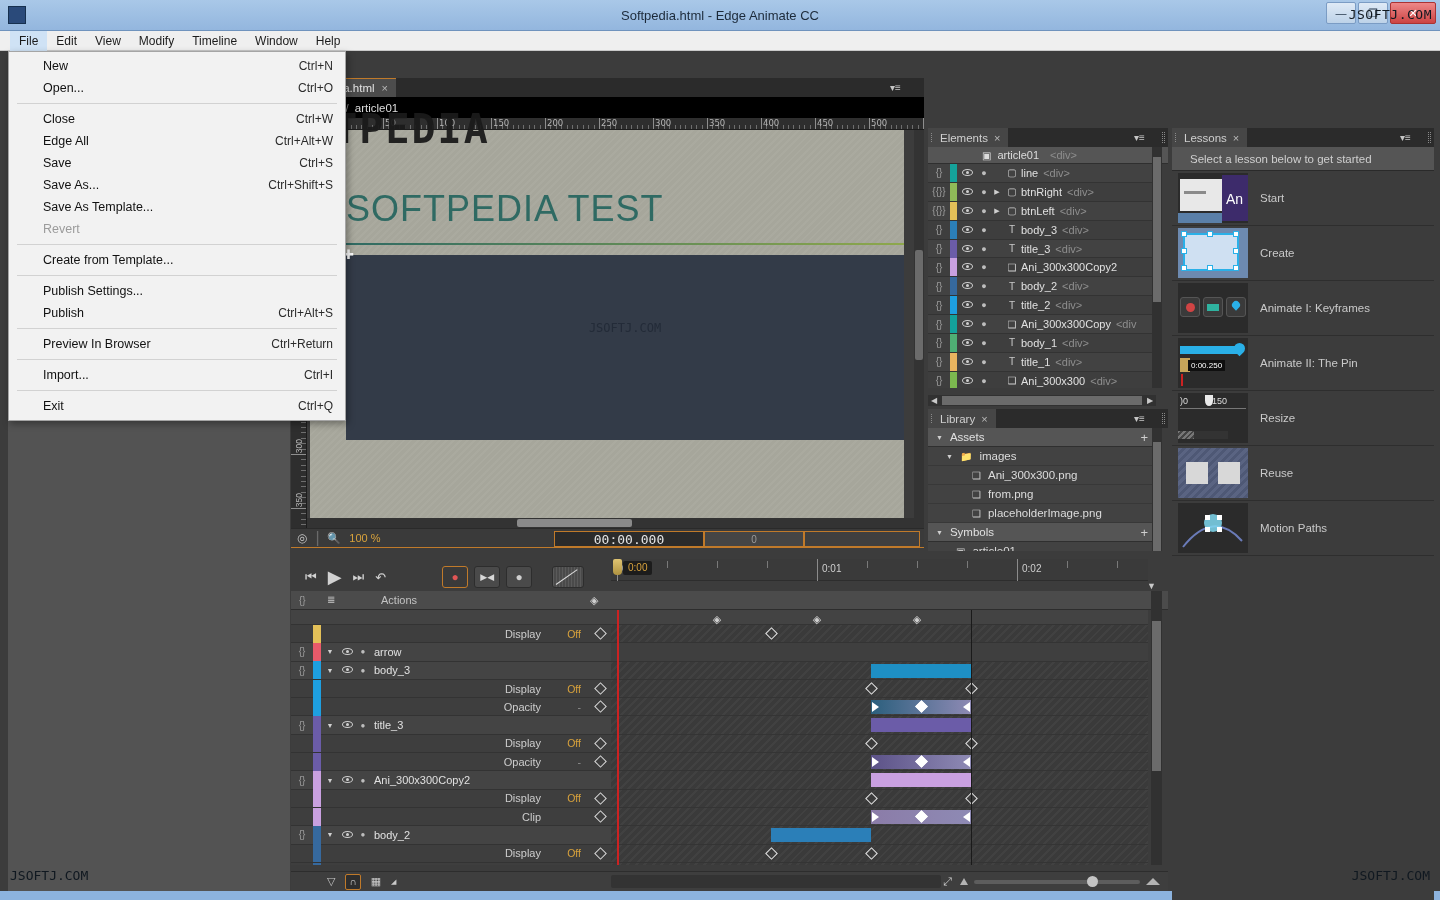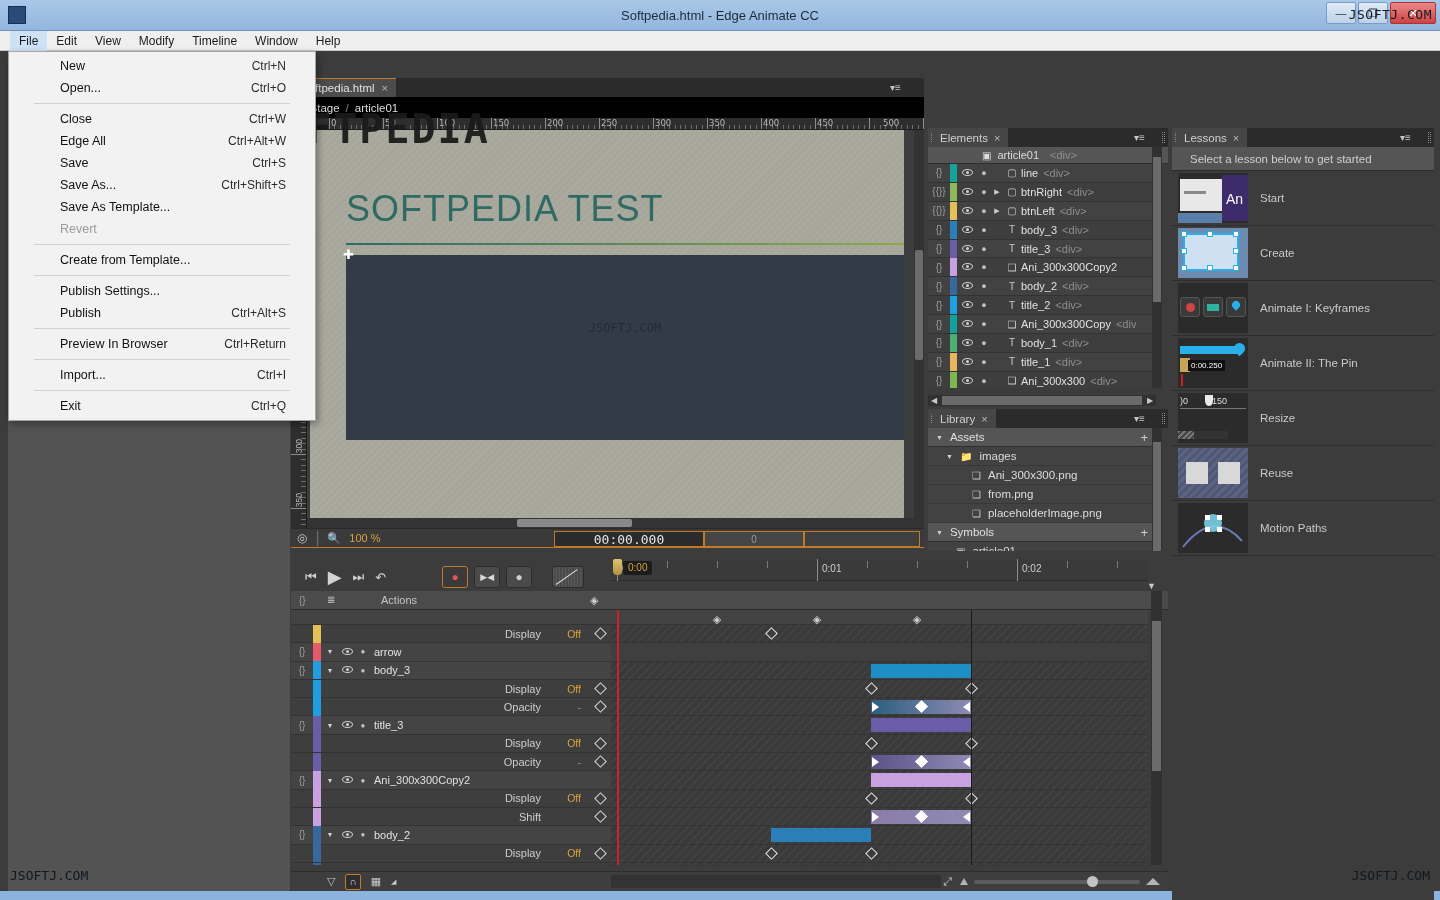--- a/index.html
+++ b/index.html
@@ -46,24 +46,24 @@
     background: #efefef; border-bottom: 1px solid #c9c9c9;
     display: flex; align-items: center; padding-left: 10px;
   }
   .menu-item {
     font-size: 12px; color: #1b1b1b; padding: 2px 9px; line-height: 16px;
   }
   .menu-item.active { background: #cfe2f5; }
 
   
   .dropdown {
-    position: absolute; left: 8px; top: 51px; width: 308px;
+    position: absolute; left: 8px; top: 51px; width: 338px;
     background: #f2f2f2; border: 1px solid #a5a5a5;
     box-shadow: 2px 3px 7px rgba(0,0,0,.35);
-    padding: 3px 17px; z-index: 40;
+    padding: 3px 0; z-index: 40;
   }
   .dd-row {
     display: flex; align-items: center; height: 22px;
     padding: 0 12px 0 34px; font-size: 12.5px; color: #111;
     position: relative;
   }
   .dd-row .lbl { flex: 1; }
   .dd-row .key { color: #2b2b2b; font-size: 12px; }
   .dd-row.disabled .lbl { color: #9b9b9b; }
   .dd-row .submenu-arrow {
@@ -647,21 +647,21 @@
           <div class="ruler-lbl" style="left: 24px;">0</div>
           <div class="ruler-lbl" style="left: 78px;">50</div>
           <div class="ruler-lbl" style="left: 132px;">100</div>
           <div class="ruler-lbl" style="left: 186px;">150</div>
           <div class="ruler-lbl" style="left: 240px;">200</div>
           <div class="ruler-lbl" style="left: 294px;">250</div>
           <div class="ruler-lbl" style="left: 348px;">300</div>
           <div class="ruler-lbl" style="left: 402px;">350</div>
           <div class="ruler-lbl" style="left: 456px;">400</div>
           <div class="ruler-lbl" style="left: 510px;">450</div>
-          <div class="ruler-lbl" style="left: 564px; margin-left: 12px;">500</div>
+          <div class="ruler-lbl" style="left: 564px;">500</div>
         </div>
       <div class="ruler-v" id="ruler-v">
           <div class="rv-tick maj" style="top: 0px;"></div>
           <div class="rv-tick" style="top: 5.4px;"></div>
           <div class="rv-tick" style="top: 10.8px;"></div>
           <div class="rv-tick" style="top: 16.2px;"></div>
           <div class="rv-tick" style="top: 21.6px;"></div>
           <div class="rv-tick" style="top: 27px;"></div>
           <div class="rv-tick" style="top: 32.4px;"></div>
           <div class="rv-tick" style="top: 37.8px;"></div>
@@ -1188,21 +1188,21 @@
           <div class="tl-lrow prop">
             <span class="tl-br"></span>
             <span class="tl-sw" style="background: rgb(201, 160, 224);"></span>
             <span class="tl-pname">Display</span>
             <span class="tl-pval">Off</span>
             <span class="tl-pkey"></span>
           </div>
           <div class="tl-lrow prop">
             <span class="tl-br"></span>
             <span class="tl-sw" style="background: rgb(201, 160, 224);"></span>
-            <span class="tl-pname">Shift</span>
+            <span class="tl-pname">Clip</span>
             <span class="tl-pval"></span>
             <span class="tl-pkey"></span>
           </div>
           <div class="tl-lrow">
             <span class="tl-br">{}</span>
             <span class="tl-sw" style="background: rgb(54, 105, 158);"></span>
             <span class="tl-tri">▼</span>
             <span class="tl-eye"><span class="eye-glyph"></span></span>
             <span class="tl-dot">●</span>
             <span class="tl-lname">body_2</span>

